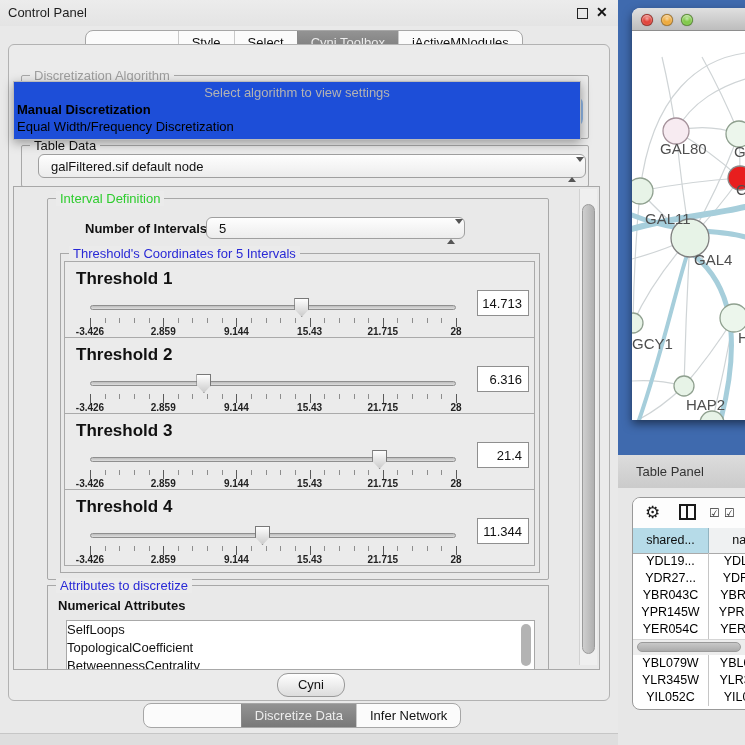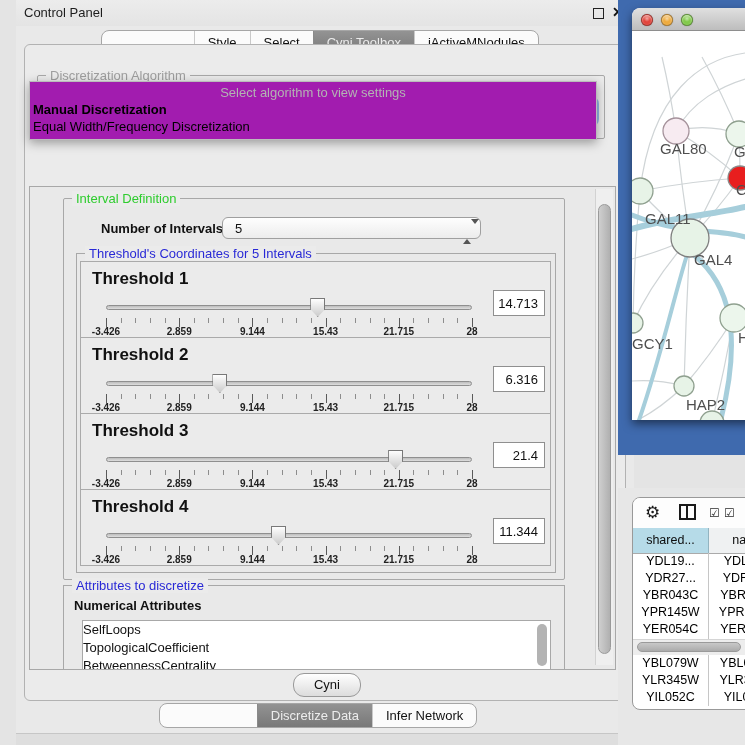--- a/index.html
+++ b/index.html
@@ -1,19 +1,19 @@
 <!DOCTYPE html>
 <html><head>
 <meta charset="utf-8">
 <style>
   html,body{margin:0;padding:0;}
   body{width:745px;height:745px;overflow:hidden;font-family:"Liberation Sans",sans-serif;background:#e4e4e4;}
   .screen{position:relative;width:745px;height:745px;overflow:hidden;background:#e4e4e4;}
   
-  .left-panel{position:absolute;left:16px;top:0;width:618px;height:745px;background:#e9e9e9;}
+  .left-panel{position:absolute;left:0;top:0;width:618px;height:745px;background:#e9e9e9;}
   .titlebar{position:absolute;left:0;top:0;width:618px;height:26px;background:linear-gradient(#ececec,#e4e4e4);}
   .titlebar .title{position:absolute;left:8px;top:5px;font-size:13px;color:#1d1d1d;}
   .float-btn{position:absolute;left:577px;top:8px;width:9px;height:9px;border:1.5px solid #222;background:transparent;cursor:default;}
   .close-btn{position:absolute;left:596px;top:4px;font-size:14px;font-weight:bold;color:#111;}
   .tabs-group{position:absolute;display:inline-flex;height:23px;background:#fbfbfb;border:1px solid #a6a6a6;border-radius:8px;overflow:hidden;}
   .top-tabs{left:85px;top:30px;}
   .bottom-tabs{left:143px;top:703px;}
   .tab{display:flex;align-items:center;padding:0 13px;font-size:13px;color:#111;line-height:23px;border-left:1px solid #c9c9c9;white-space:nowrap;}
   .tab:first-child{border-left:none;margin-top:35px;}
   .tab.selected{background:linear-gradient(#939393,#787878);color:#ededed;border-left-color:#8a8a8a;}
@@ -23,21 +23,21 @@
   .group{position:absolute;border:1px solid #a8a8a8;border-radius:2px;}
   .gtitle{position:absolute;top:-8px;left:8px;background:#ebebeb;padding:0 4px;font-size:13px;white-space:nowrap;}
   .gtitle.gray{color:#9e9e9e;}
   .gtitle.green{color:#2ecc2e;}
   .gtitle.blue{color:#2929d6;}
   .gtitle.black{color:#111;}
   
   .algo-group{left:12px;top:30px;width:566px;height:62px;}
   .algo-combo{position:absolute;left:10px;top:22px;width:546px;height:25px;background:linear-gradient(#fdfdfd,#e9e9e9);border:1px solid #7d9cc4;border-radius:6px;box-shadow:0 0 0 3px rgba(95,155,227,0.65);}
   
-  .popup{position:absolute;left:4px;top:36px;width:566px;height:57px;background:#a21caf;border:1px solid #bbb;box-shadow:0 3px 10px rgba(0,0,0,0.35);z-index:20;}
+  .popup{position:absolute;left:4px;top:36px;width:566px;height:57px;background:#1d4ed8;border:1px solid #bbb;box-shadow:0 3px 10px rgba(0,0,0,0.35);z-index:20;}
   .popup .hint{height:16px;padding-top:3px;text-align:center;font-size:13px;color:#b3b3b3;}
   .popup .opt{height:17px;line-height:17px;padding-left:3px;font-size:13px;color:#000;white-space:nowrap;}
   .popup .opt.hl{font-weight:bold;}
   
   .td-group{left:12px;top:100px;width:566px;height:40px;}
   .combo{position:absolute;left:16px;top:8px;width:548px;height:24px;background:linear-gradient(#fefefe,#ececec);border:1px solid #9f9f9f;border-radius:6px;font-size:13px;color:#111;line-height:24px;padding-left:12px;box-sizing:border-box;}
   .updown{position:absolute;right:8px;top:3px;width:9px;height:16px;}
   .tri-up{width:0;height:0;border-left:4px solid transparent;border-right:4px solid transparent;border-bottom:5px solid #555;margin-bottom:3px;}
   .tri-down{width:0;height:0;border-left:4px solid transparent;border-right:4px solid transparent;border-top:5px solid #555;}
   
@@ -134,20 +134,27 @@
       </div>
 
       <div class="popup">
         <div class="hint">Select algorithm to view settings</div>
         <div id="popupOptions">
             <div class="opt hl">Manual Discretization</div>
             <div class="opt">Equal Width/Frequency Discretization</div>
           </div>
       </div>
 
+      <div class="group td-group">
+        <span class="gtitle black">Table Data</span>
+        <div class="combo">
+          <span>galFiltered.sif default node</span>
+          <span class="updown"><span class="tri-up"></span><span class="tri-down"></span></span>
+        </div>
+      </div>
 
       <div class="scrollpane">
         <div class="group interval-group">
           <span class="gtitle green">Interval Definition</span>
           <span class="ni-label">Number of Intervals</span>
           <div class="spinner">
             <span>5</span>
             <span class="updown"><span class="tri-up"></span><span class="tri-down"></span></span>
           </div>
           <div class="coords-group">
@@ -307,20 +314,23 @@
           <text x="104" y="164" fill="#4f4f4f" font-size="15" font-family="&quot;Liberation Sans&quot;, sans-serif">C</text>
           <text x="13" y="193" fill="#4f4f4f" font-size="15" font-family="&quot;Liberation Sans&quot;, sans-serif">GAL11</text>
           <text x="62" y="234" fill="#4f4f4f" font-size="15" font-family="&quot;Liberation Sans&quot;, sans-serif">GAL4</text>
           <text x="0" y="318" fill="#4f4f4f" font-size="15" font-family="&quot;Liberation Sans&quot;, sans-serif">GCY1</text>
           <text x="106" y="312" fill="#4f4f4f" font-size="15" font-family="&quot;Liberation Sans&quot;, sans-serif">H</text>
           <text x="54" y="379" fill="#4f4f4f" font-size="15" font-family="&quot;Liberation Sans&quot;, sans-serif">HAP2</text>
         </svg>
     </div>
   </div>
 
+  <div class="tp-header">
+    <span class="tp-title">Table Panel</span>
+  </div>
 
   <div class="table-area">
     <div class="table-widget">
       <div class="tw-toolbar">
         <span class="gear">⚙</span>
         <span class="col-icon"></span>
         <span class="chk" style="left:76px;">☑</span>
         <span class="chk" style="left:91px;">☑</span>
       </div>
       <div class="tw-header">

